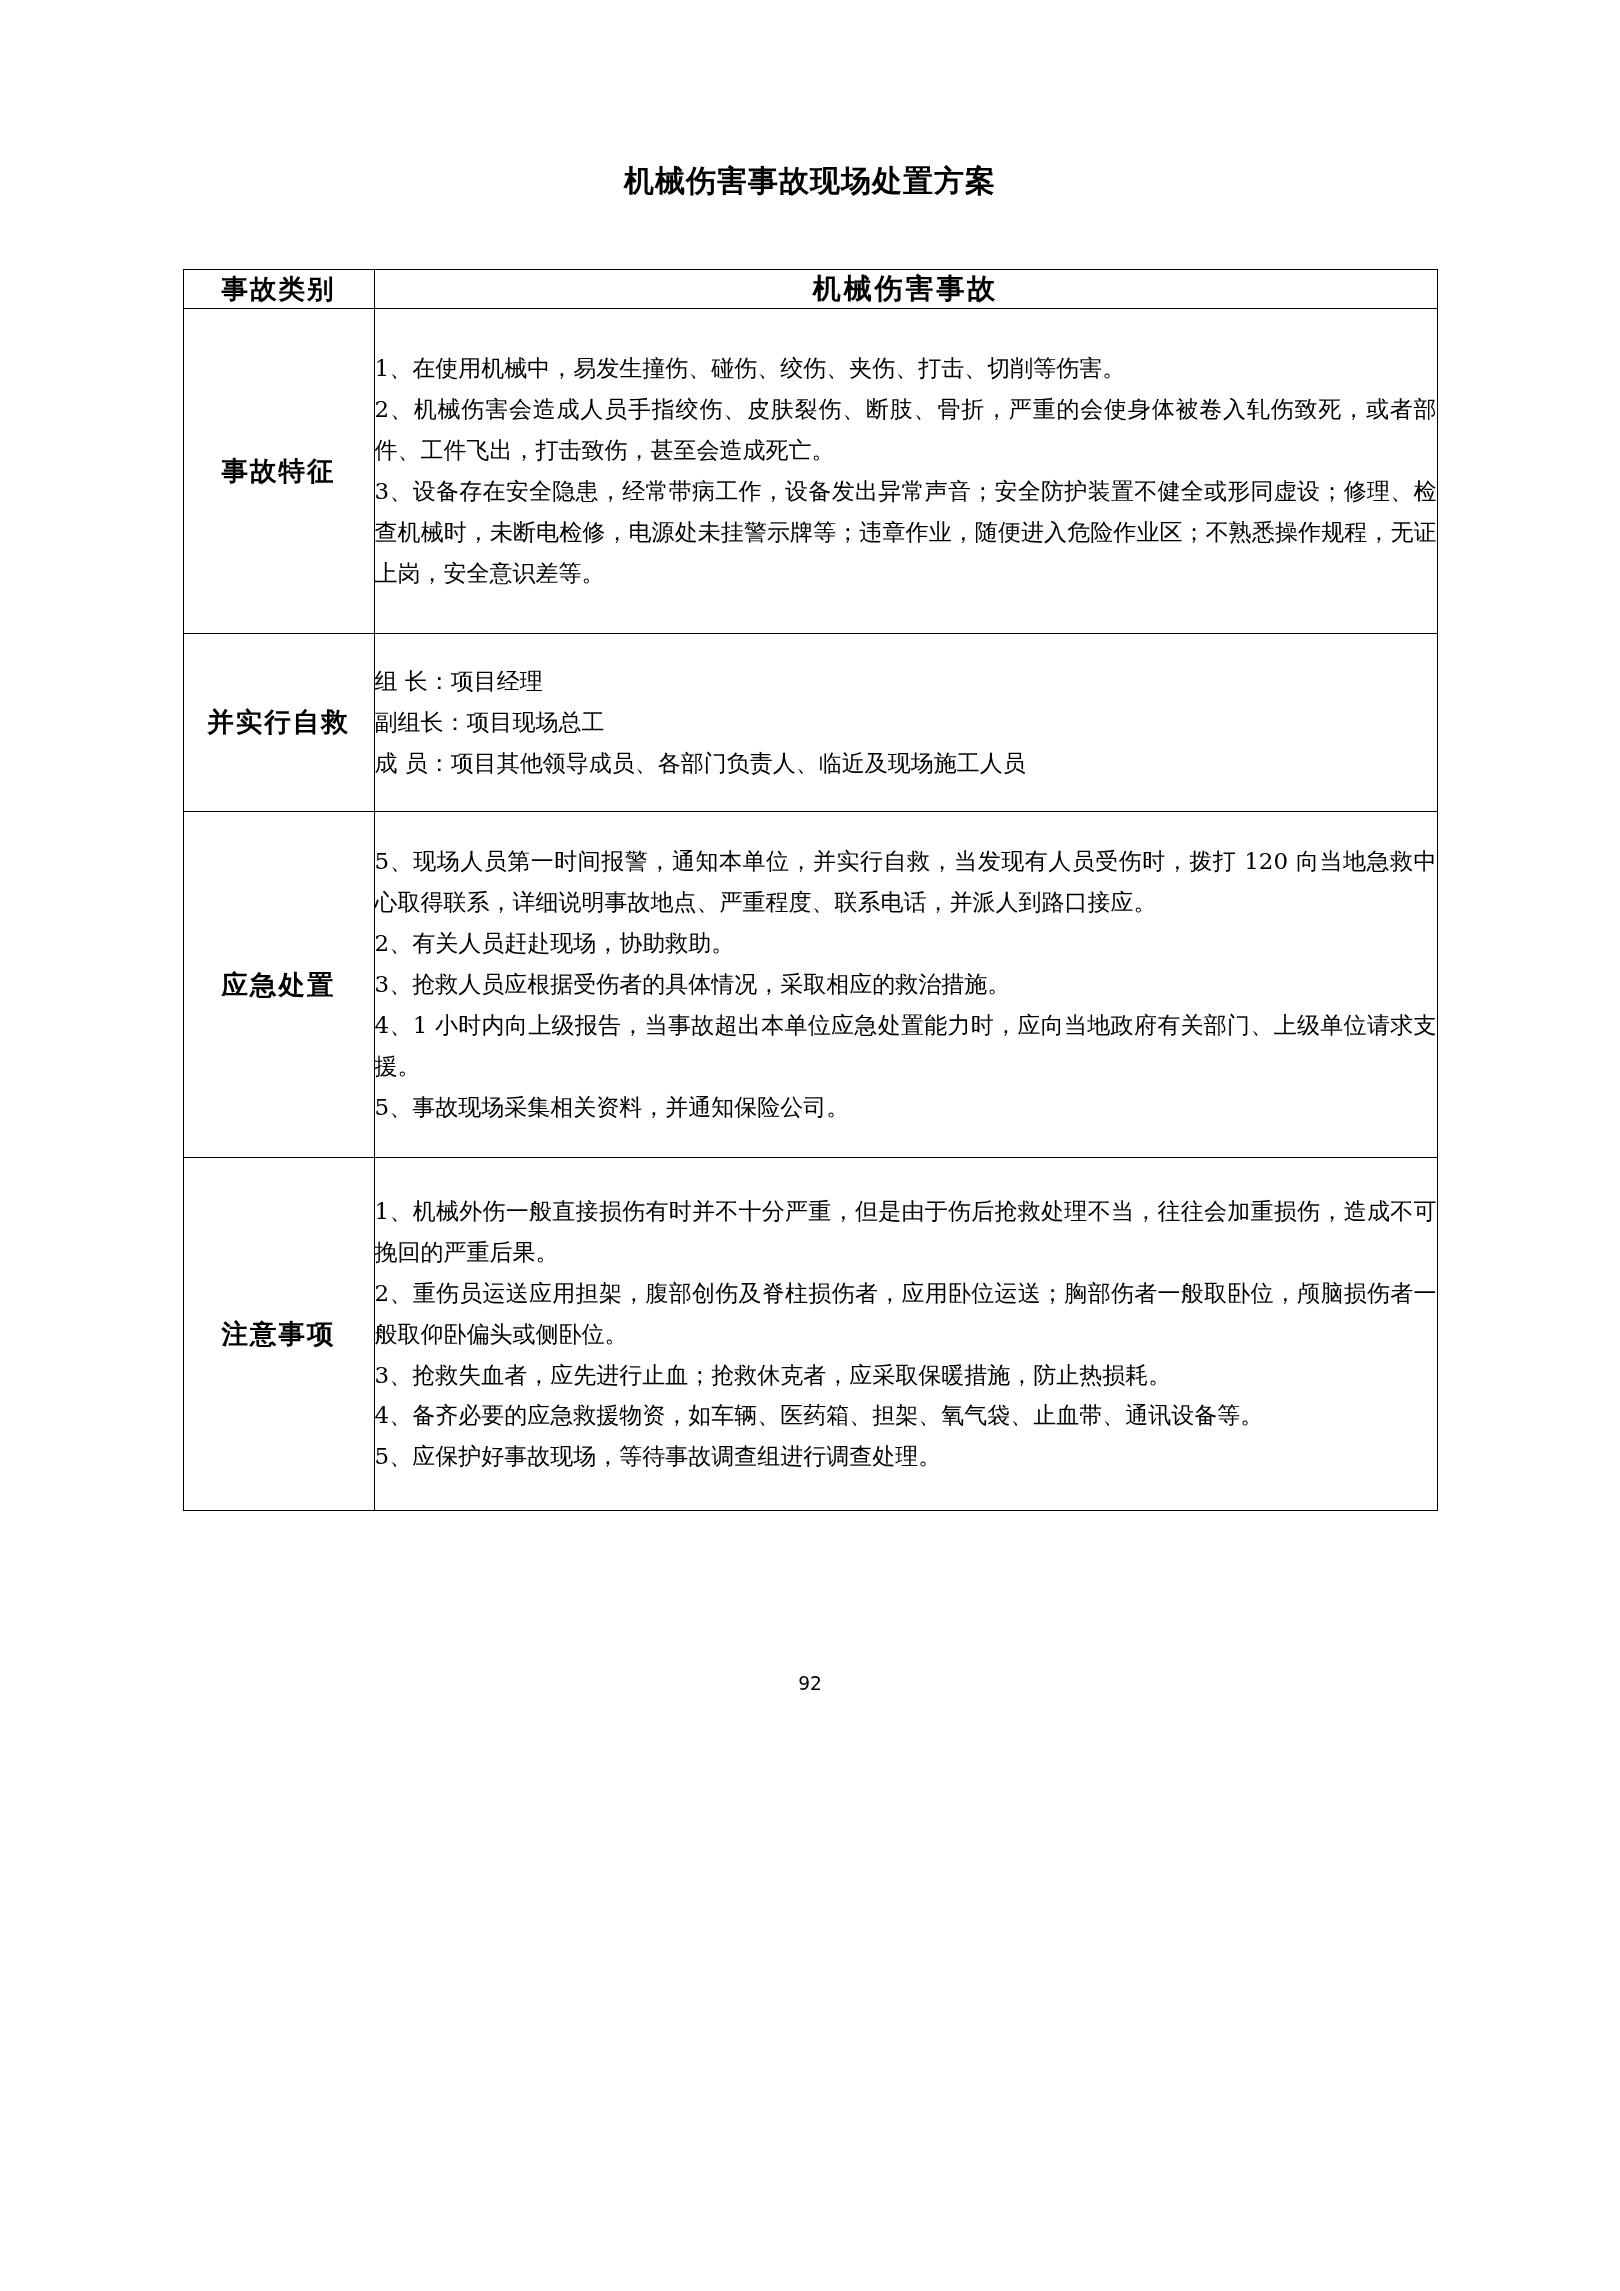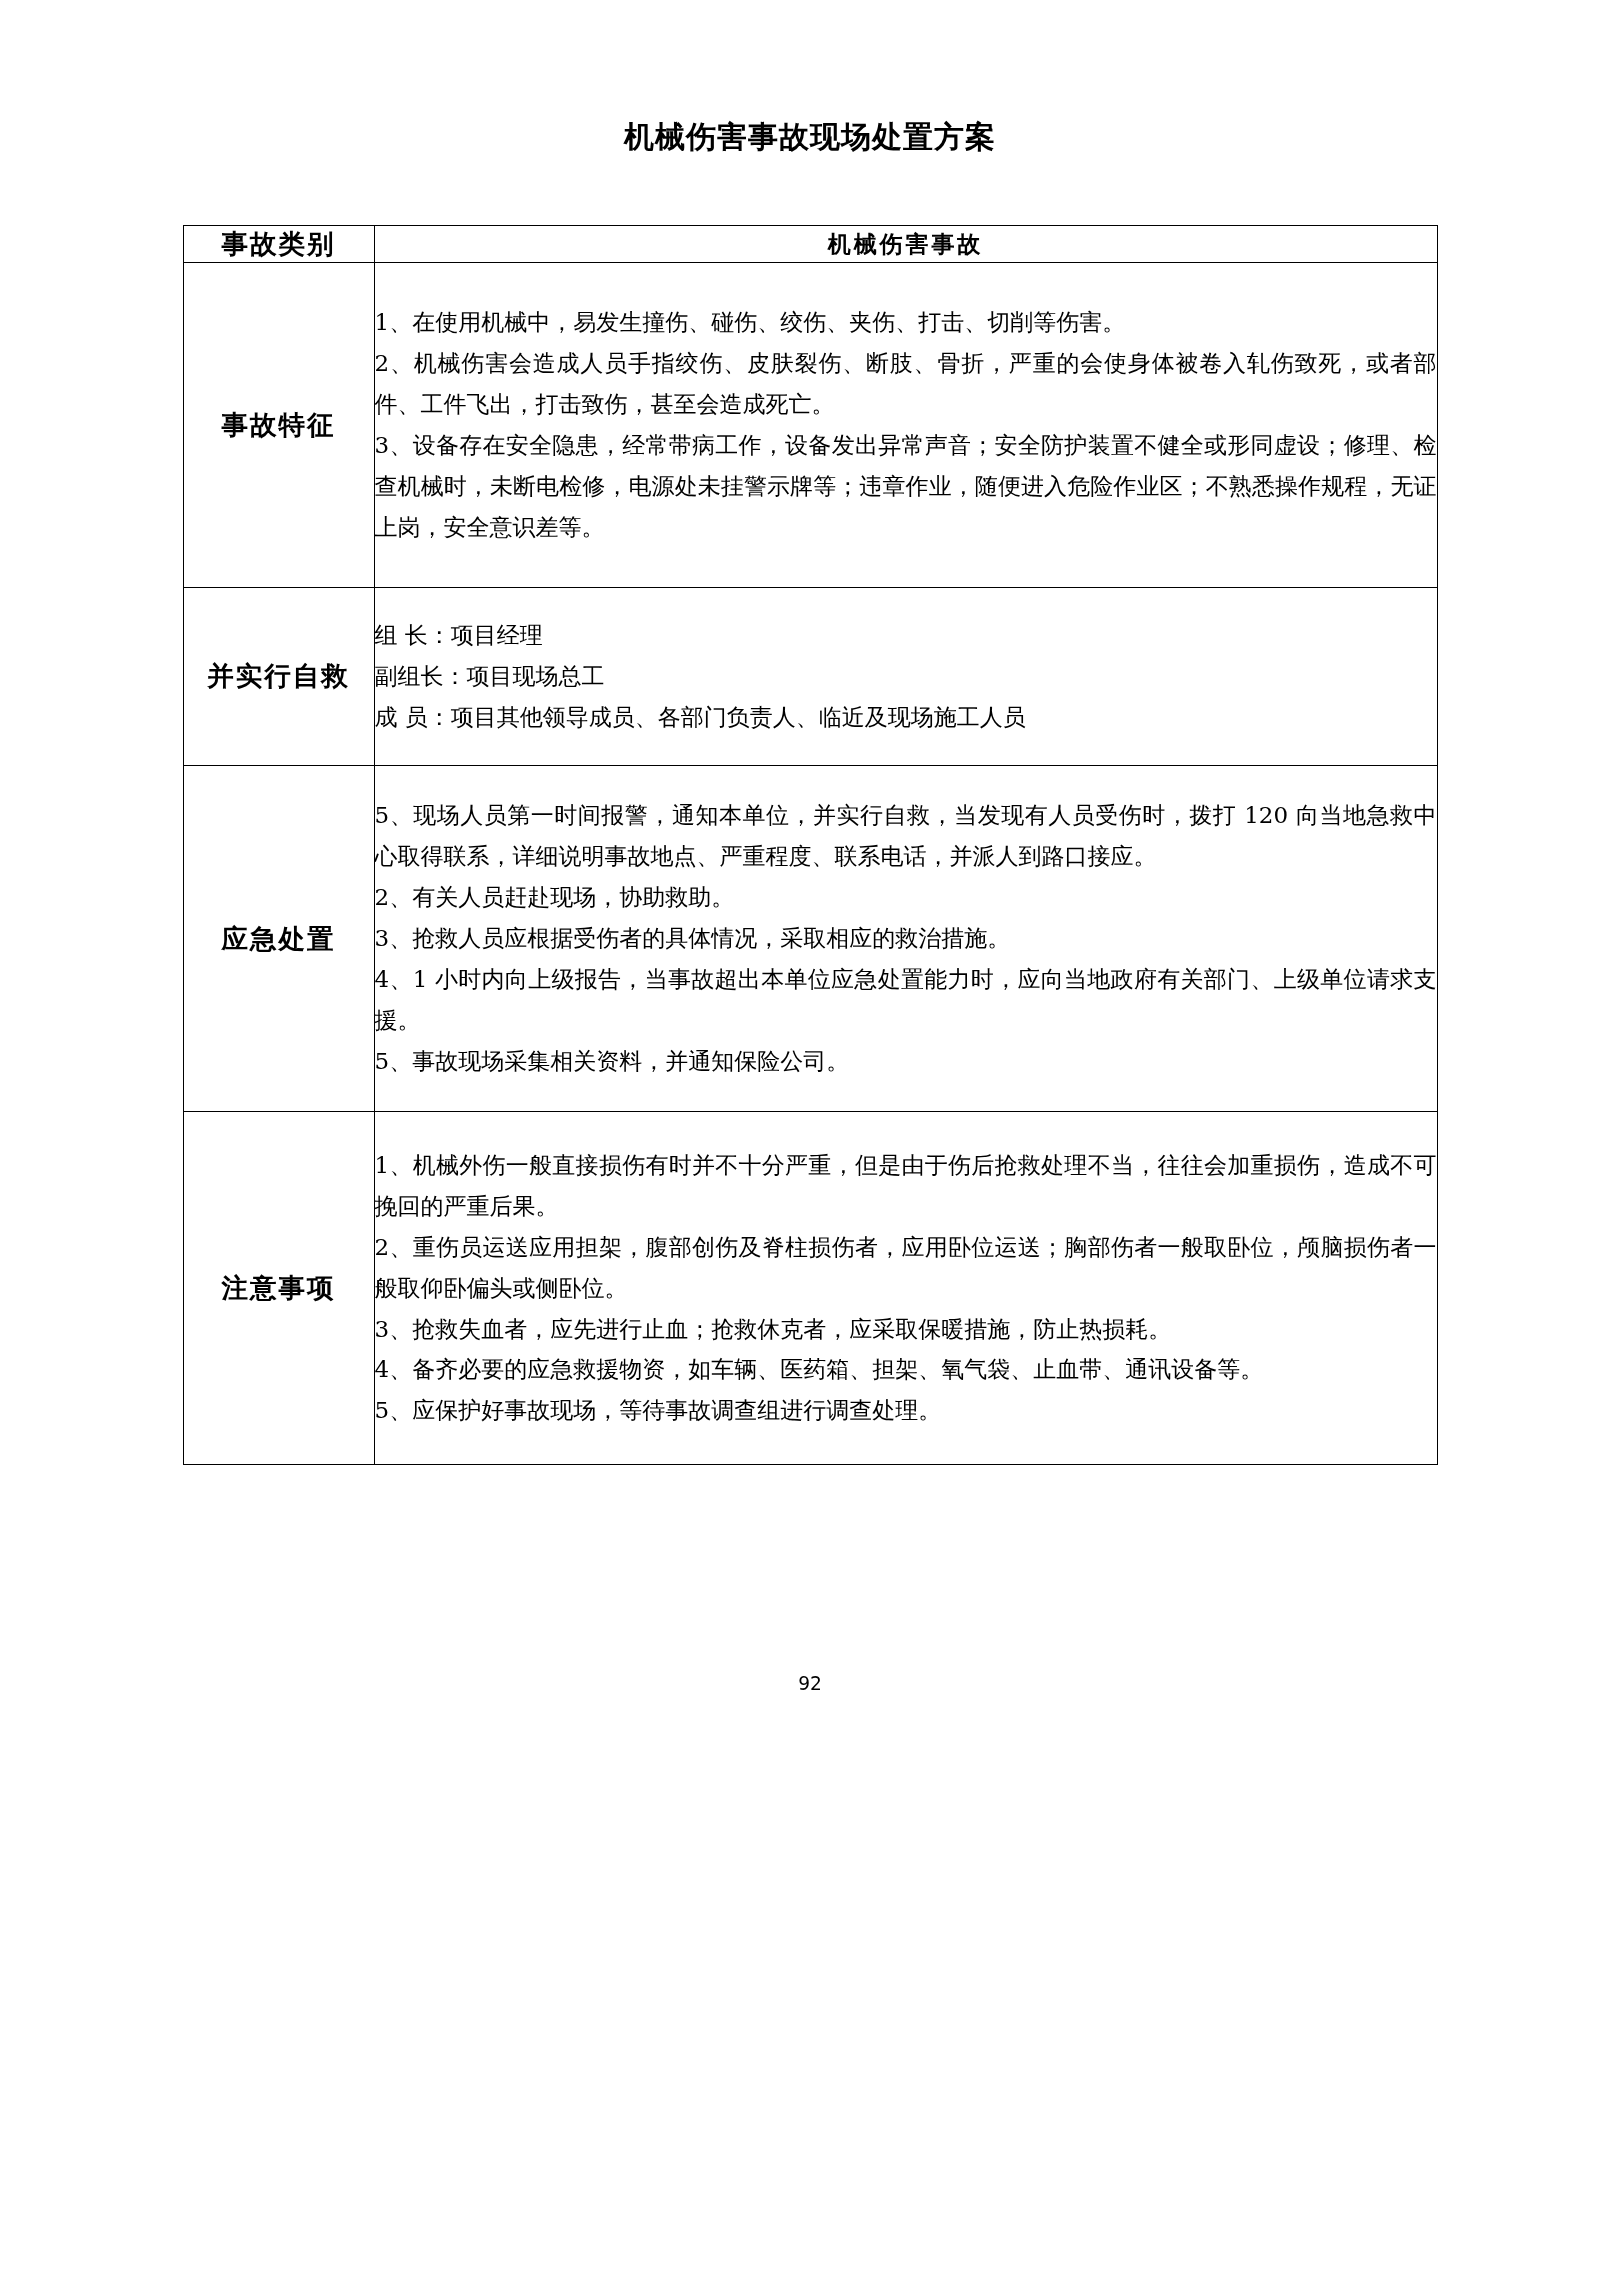--- a/index.html
+++ b/index.html
@@ -11,21 +11,21 @@
     width: 1620px;
     height: 2292px;
     font-family: "DejaVu Serif", "Liberation Serif", serif;
     color: #000000;
     position: relative;
   }
   .page {
     width: 1620px;
     height: 1772px;
     box-sizing: border-box;
-    padding: 65px 135px 0 135px;
+    padding: 109px 135px 0 135px;
     position: relative;
   }
   .doc-title {
     text-align: center;
     font-size: 30px;
     font-weight: bold;
     letter-spacing: 1px;
     margin: 51px 0 0 0;
     line-height: 1.4;
   }
@@ -44,21 +44,21 @@
     width: 190px;
     text-align: center;
     font-size: 26.5px;
     font-weight: bold;
     letter-spacing: 2px;
     padding: 9.8px 5.9px;
     margin-left: 6px;
   }
   td.header-value-cell {
     text-align: center;
-    font-size: 23px;
+    font-size: 28px;
     font-weight: bold;
     letter-spacing: 2.9px;
     padding: 25.5px 9.8px;
   }
   td.body-cell {
     font-size: 23px;
     line-height: 1.78;
     padding: 25.5px 25.5px 25.5px 21.6px;
     text-align: justify;
     text-justify: inter-ideograph;

